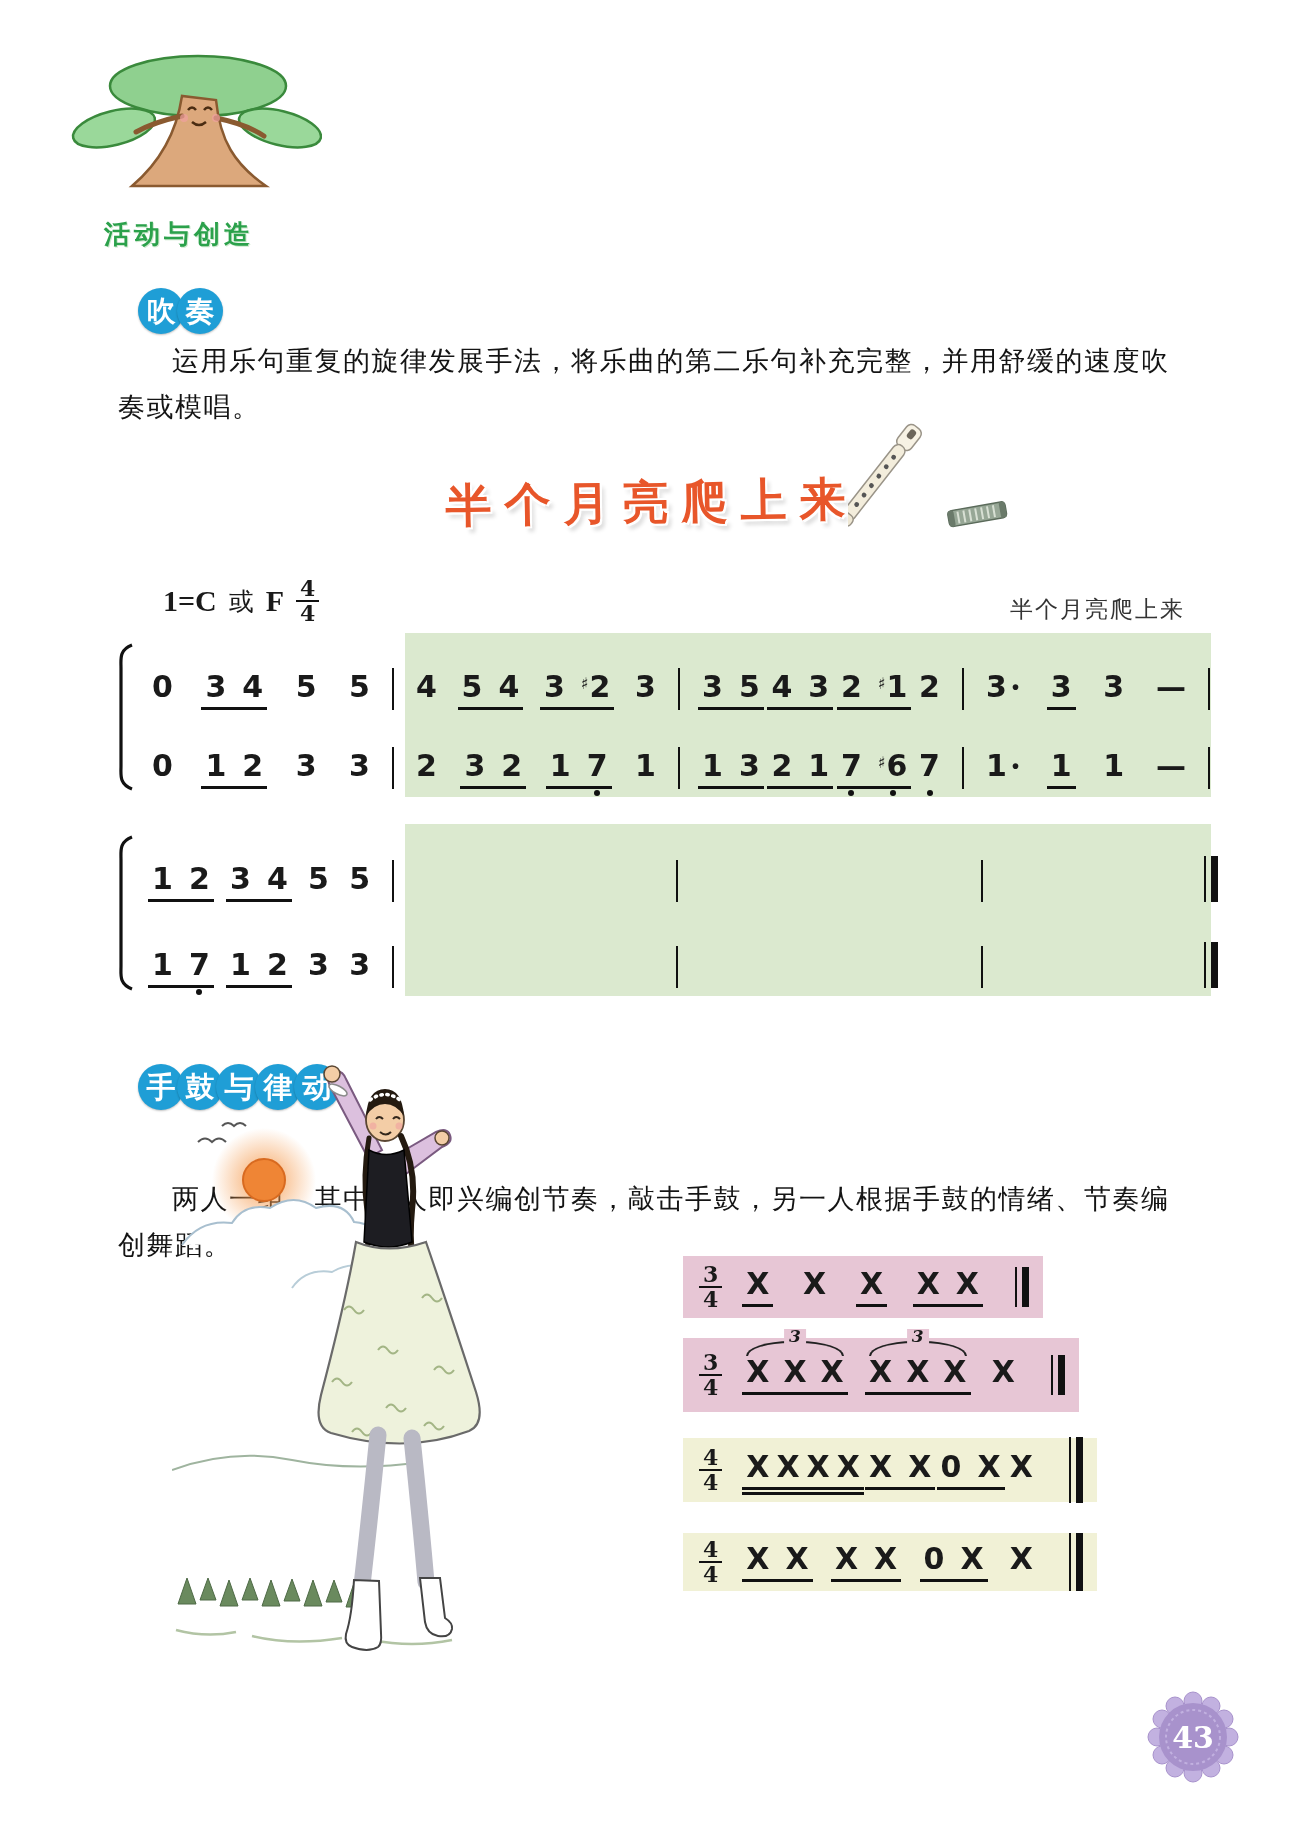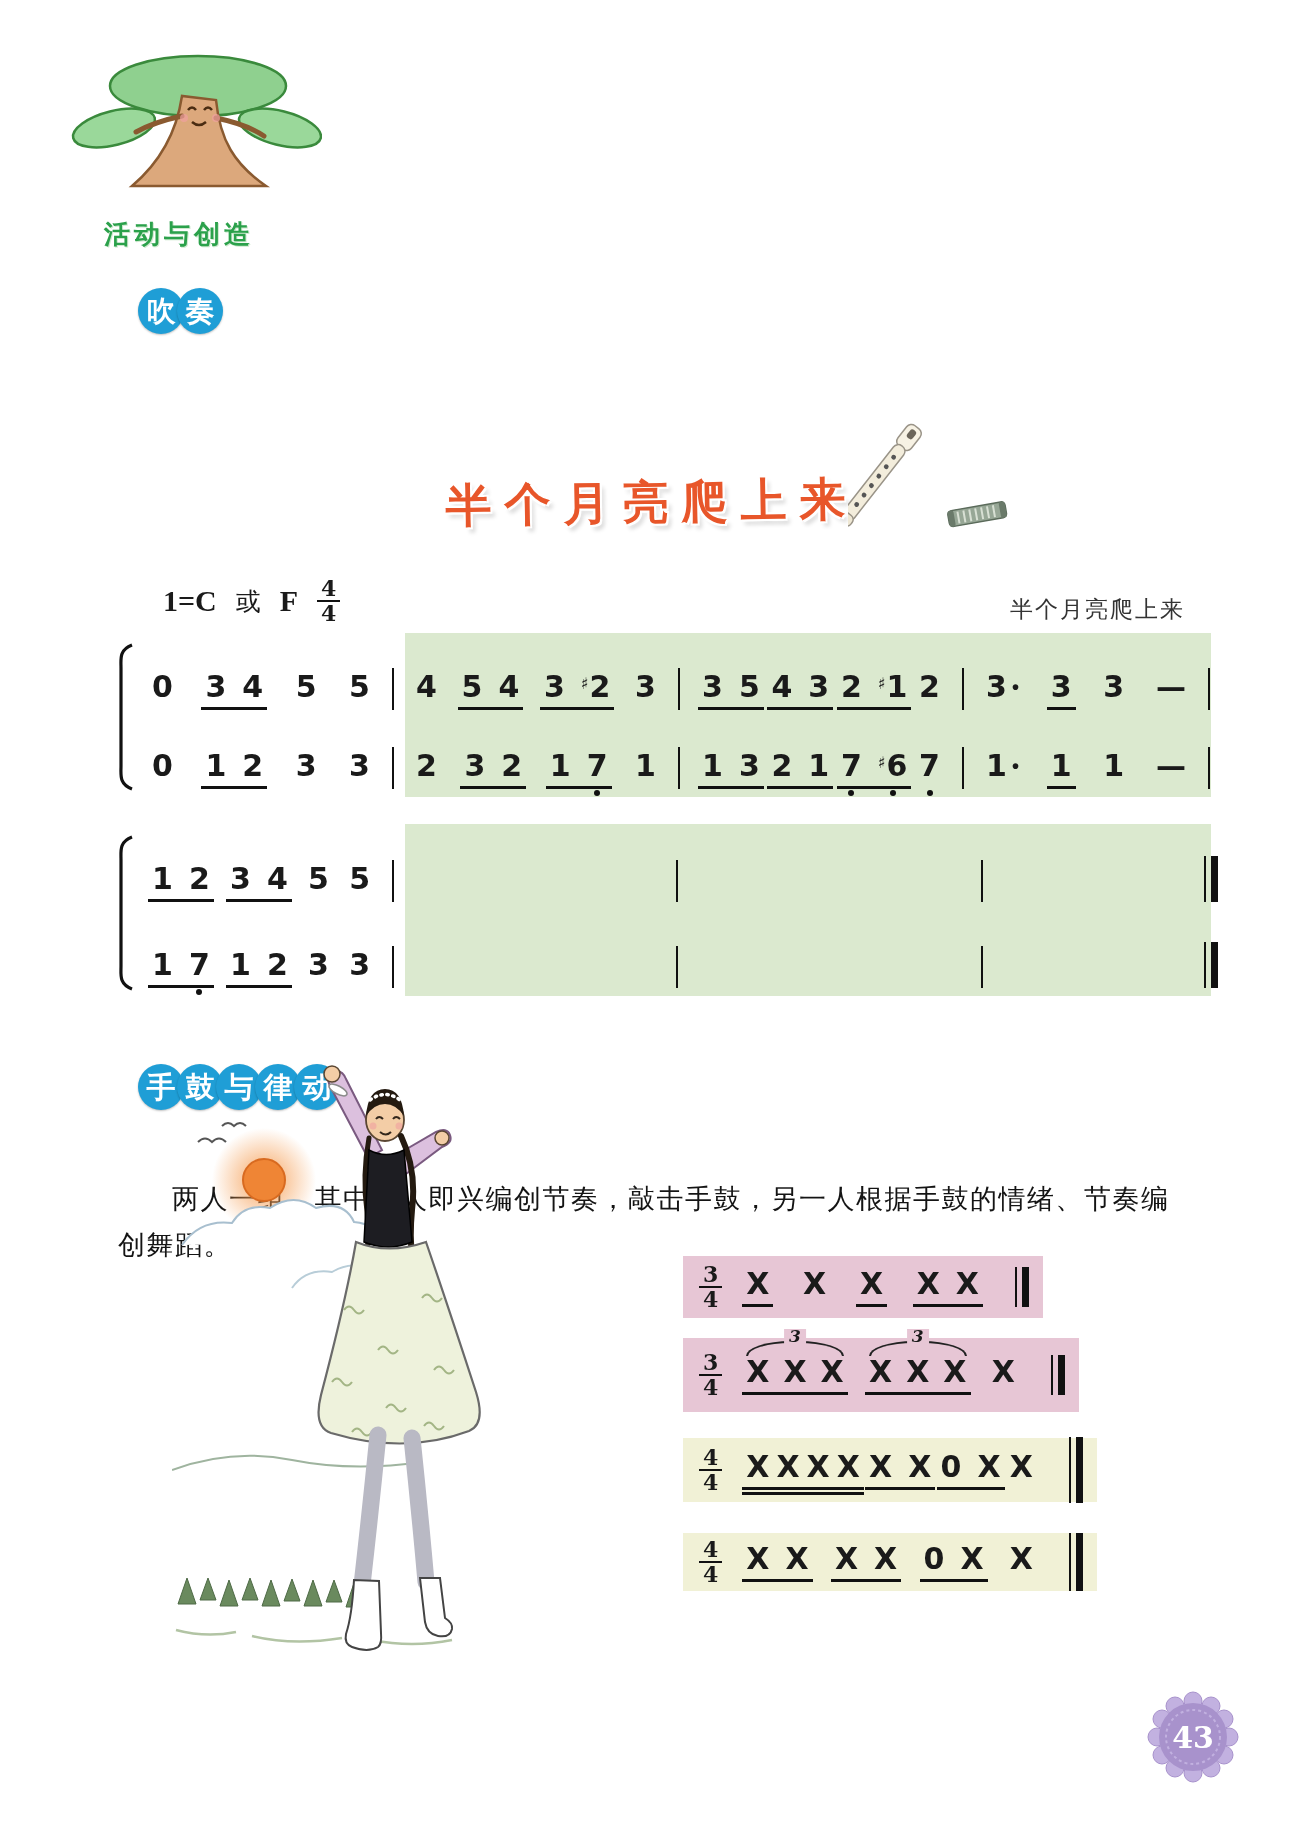--- a/index.html
+++ b/index.html
@@ -24,21 +24,21 @@
     font-size:27px;line-height:46px;text-indent:2em;letter-spacing:1.5px;color:#141414;}
 
   
   #song-title{position:absolute;left:402px;top:472px;width:500px;text-align:center;
     font-size:46px;font-weight:bold;color:var(--orange);letter-spacing:13px;
     font-family:"Liberation Sans","DejaVu Sans",sans-serif;
     text-shadow:-2px -2px 0 #fff,2px -2px 0 #fff,-2px 2px 0 #fff,2px 2px 0 #fff,0 0 9px #fff,4px 5px 4px rgba(0,0,0,.18);
     transform:rotate(-1deg);}
 
   
-  #key-line{position:absolute;left:163px;top:578px;display:flex;align-items:center;gap:19px;
+  #key-line{position:absolute;left:163px;top:578px;display:flex;align-items:center;gap:12px;
     font-size:30px;font-weight:600;font-family:"Liberation Serif","DejaVu Serif",serif;}
   #key-line .cjk{font-size:25px;font-weight:normal;}
   .tsig{display:inline-flex;flex-direction:column;align-items:center;
     font-family:"DejaVu Serif",serif;font-weight:bold;font-size:22px;line-height:21px;}
   .tsig .ts-num{border-bottom:2px solid #111;padding:0 4px 1px;}
   .tsig .ts-den{padding:1px 4px 0;}
   #source{position:absolute;right:118px;top:594px;font-size:23px;letter-spacing:2px;
     font-family:"Liberation Serif","DejaVu Serif",serif;color:#333;}
 
   
@@ -101,20 +101,21 @@
   <div id="logo-caption">活动与创造</div>
 
   <div class="badge" style="left:138px;top:288px">
       <span class="bcircle">
         <span class="bchar">吹</span>
       </span>
       <span class="bcircle">
         <span class="bchar">奏</span>
       </span>
     </div>
+  <div class="para" style="top:338px">运用乐句重复的旋律发展手法，将乐曲的第二乐句补充完整，并用舒缓的速度吹奏或模唱。</div>
   <div id="song-title">半个月亮爬上来</div>
 
   <svg class="abs" style="left:848px;top:418px" width="180" height="130" viewBox="0 0 180 130">
     <g transform="rotate(38 60 20)">
       <rect x="52" y="6" width="17" height="26" rx="6" fill="#f7f2e4" stroke="#9a9488" stroke-width="1.5"></rect>
       <rect x="54" y="30" width="13" height="92" rx="6" fill="#f3eddc" stroke="#9a9488" stroke-width="1.5"></rect>
       <rect x="53" y="116" width="15" height="12" rx="5" fill="#efe8d4" stroke="#9a9488" stroke-width="1.5"></rect>
       <rect x="57" y="10" width="7" height="10" rx="3" fill="#6b655a"></rect>
       <circle cx="60.5" cy="44" r="2.4" fill="#555"></circle>
         <circle cx="60.5" cy="56" r="2.4" fill="#555"></circle>

